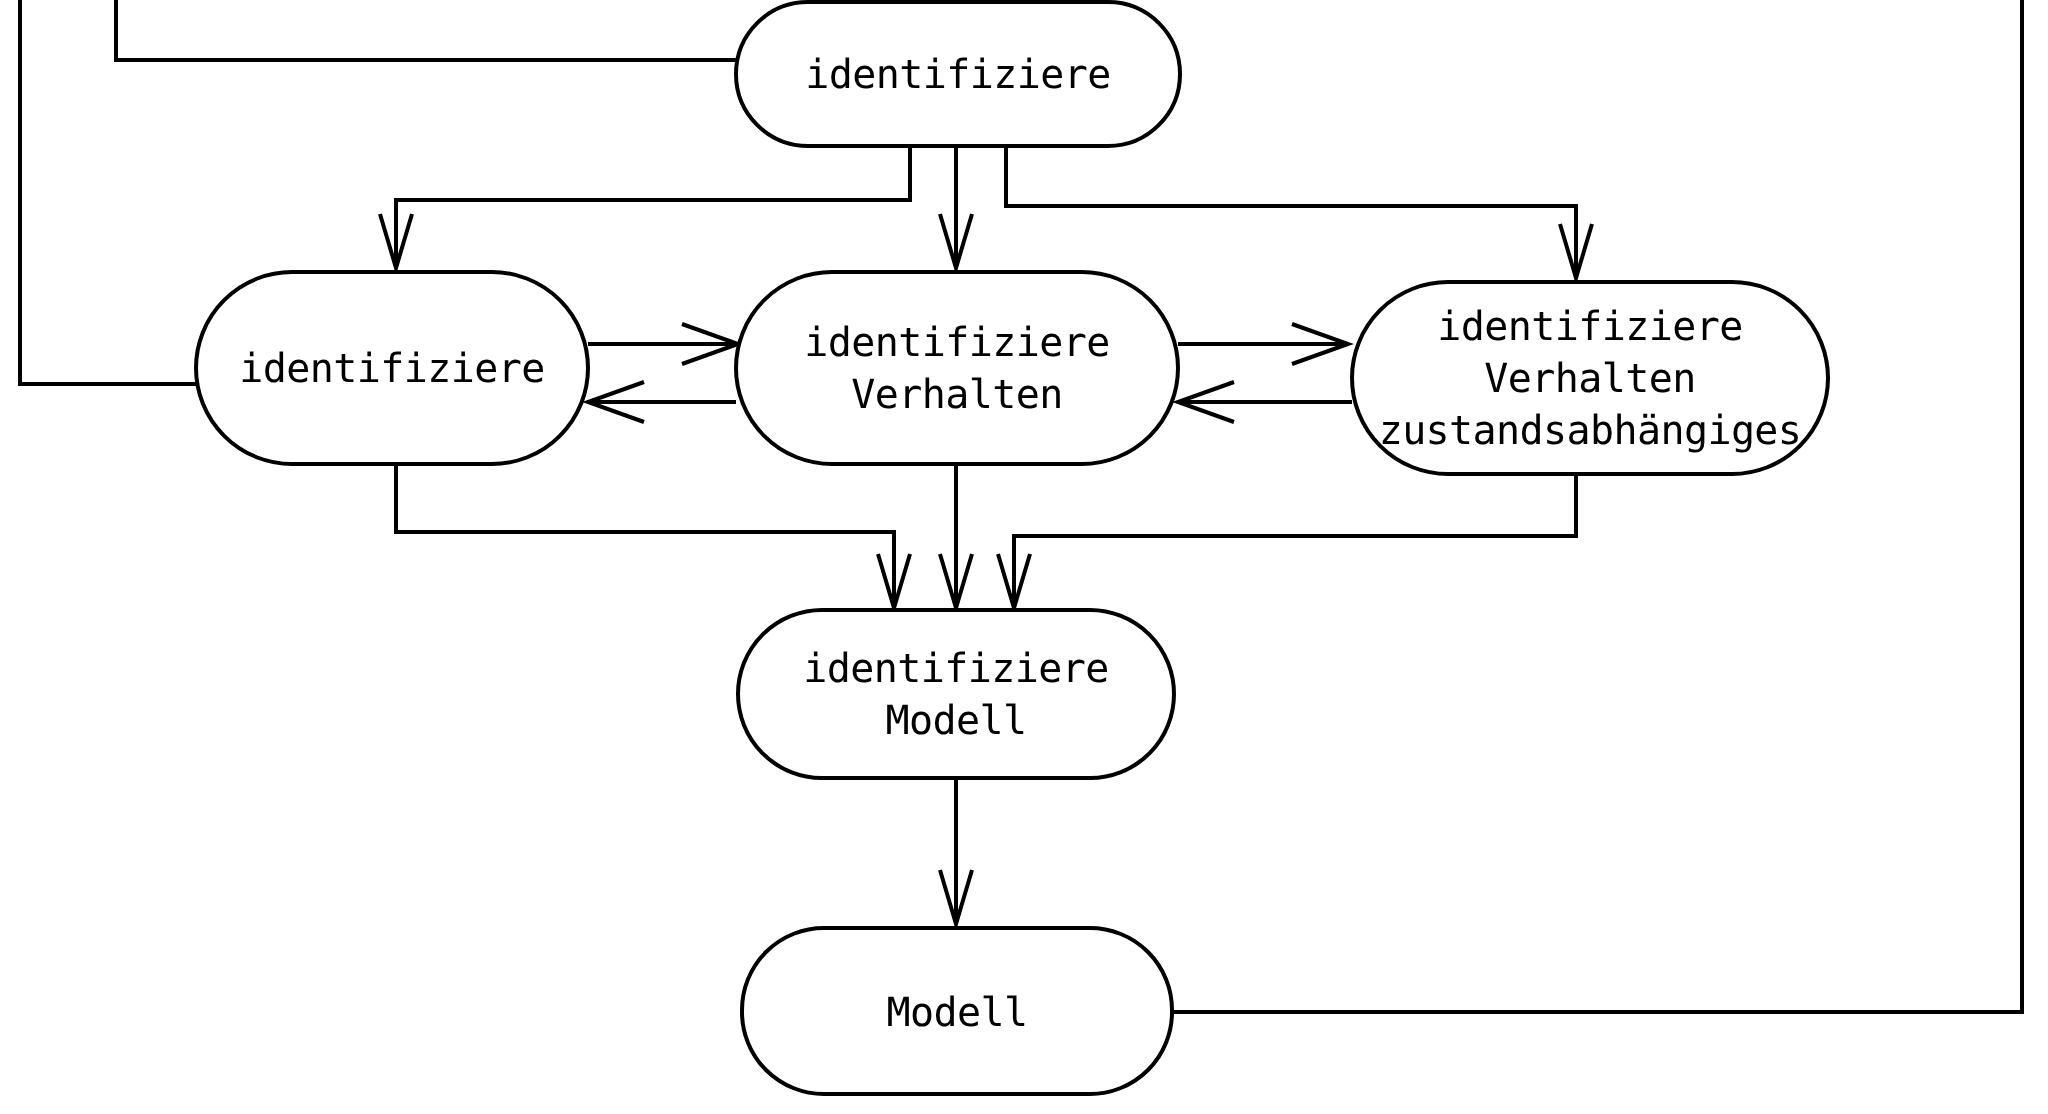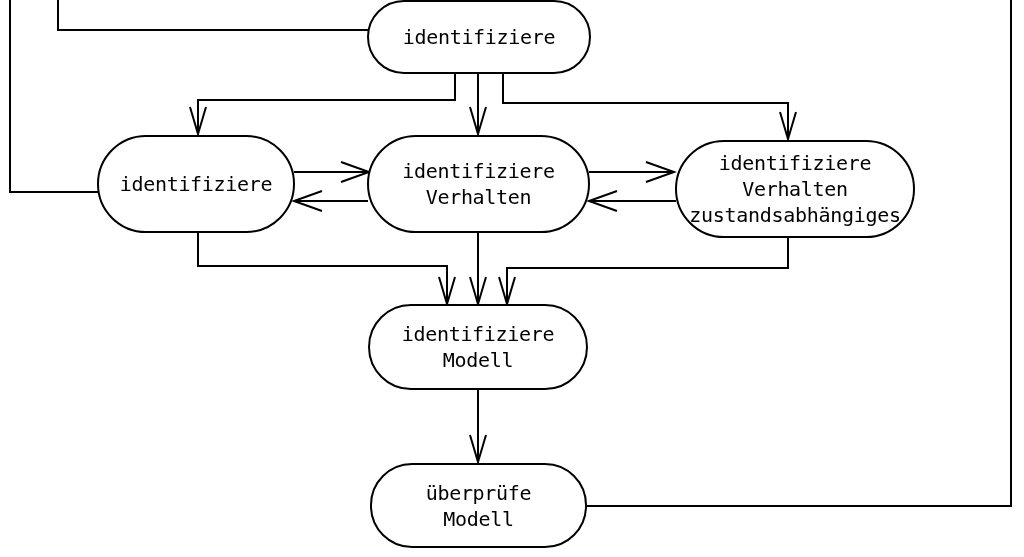--- a/index.html
+++ b/index.html
@@ -89,17 +89,16 @@
     <span>Verhalten</span>
     <span>zustandsabhängiges</span>
   </div>
 
   <div class="node node-konsolidiere">
     <span>identifiziere</span>
     <span>Modell</span>
   </div>
 
   <div class="node node-ueberpruefe">
-    <span>überprüfe</span>
     <span>Modell</span>
   </div>
 
 </div>
 
 </body></html>

